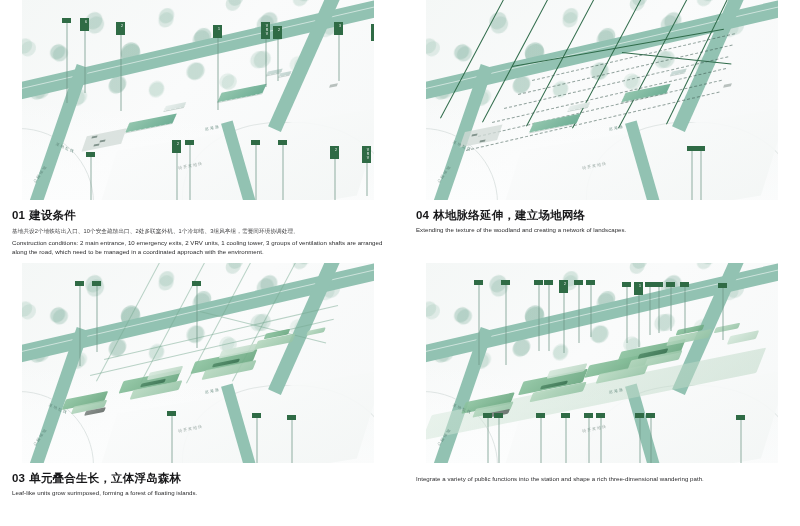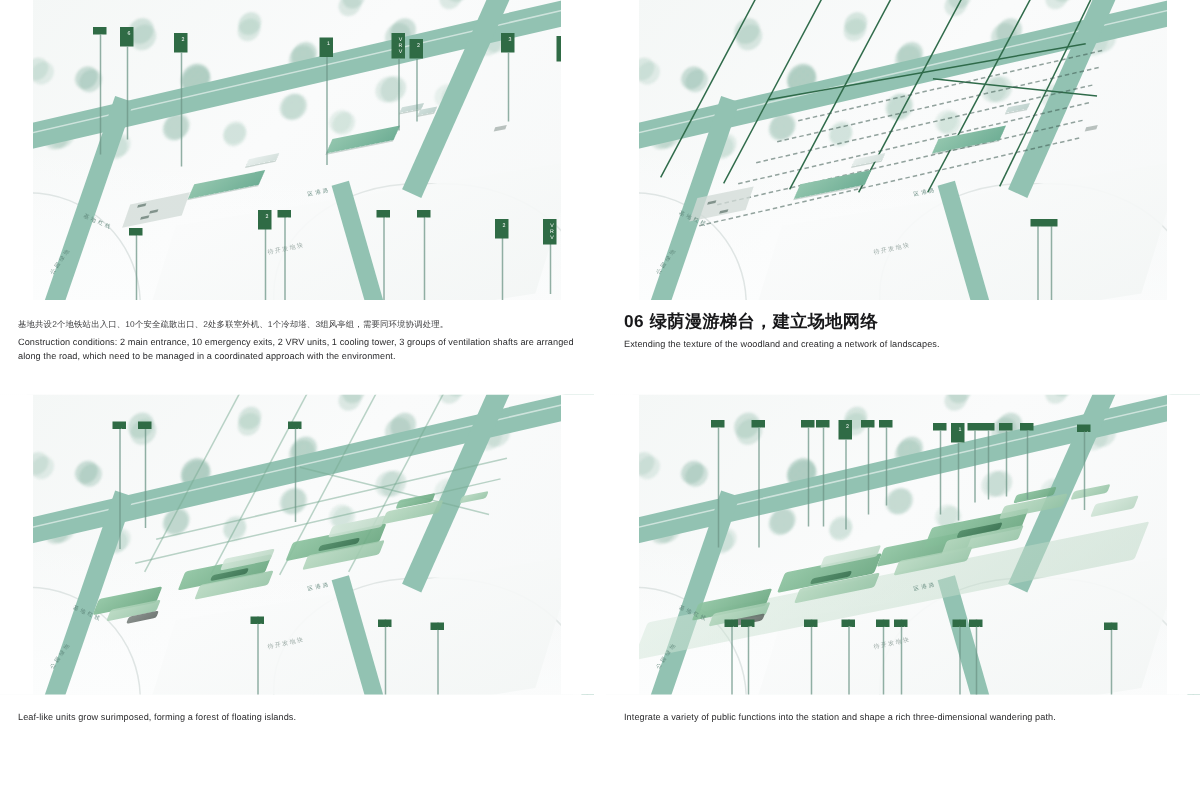--- a/index.html
+++ b/index.html
@@ -307,20 +307,23 @@
               <div class="stem" style="height: 48px; bottom: 100%;"></div>
               <div class="tag">冷却塔</div>
             </div>
           </div>
 
         <div class="margin-l"></div>
         <div class="margin-r"></div>
       </div>
     </div>
     <div class="caption">
+      <div class="cap-title">
+        <span class="num">01</span><span>建设条件</span>
+      </div>
       <div class="cap-cn">基地共设2个地铁站出入口、10个安全疏散出口、2处多联室外机、1个冷却塔、3组风亭组，需要同环境协调处理。</div>
       <div class="cap-en">Construction conditions: 2 main entrance, 10 emergency exits, 2 VRV units, 1 cooling tower, 3 groups of ventilation shafts are arranged along the road, which need to be managed in a coordinated approach with the environment.</div>
     </div>
   </div>
 
   <div class="gutter"></div>
 
   <div class="panel">
     <div class="render">
       <div class="render-inner">
@@ -380,21 +383,21 @@
               <div class="tag">林地脉络延伸</div>
             </div>
           </div>
 
         <div class="margin-l"></div>
         <div class="margin-r"></div>
       </div>
     </div>
     <div class="caption">
       <div class="cap-title">
-        <span class="num">06</span><span>绿荫漫游梯台，建立场地网络</span>
+        <span class="num">04</span><span>林地脉络延伸，建立场地网络</span>
       </div>
 
       <div class="cap-en">Extending the texture of the woodland and creating a network of landscapes.</div>
     </div>
   </div>
 
   <div class="panel">
     <div class="render">
       <div class="render-inner">
         <div class="ground"></div>
@@ -470,20 +473,23 @@
               <div class="stem" style="height: 66px; bottom: 100%;"></div>
               <div class="tag">绿荫漫游梯台</div>
             </div>
           </div>
 
         <div class="margin-l"></div>
         <div class="margin-r"></div>
       </div>
     </div>
     <div class="caption">
+      <div class="cap-title">
+        <span class="num">03</span><span>单元叠合生长，立体浮岛森林</span>
+      </div>
 
       <div class="cap-en">Leaf-like units grow surimposed, forming a forest of floating islands.</div>
     </div>
   </div>
 
   <div class="gutter"></div>
 
   <div class="panel">
     <div class="render">
       <div class="render-inner">

